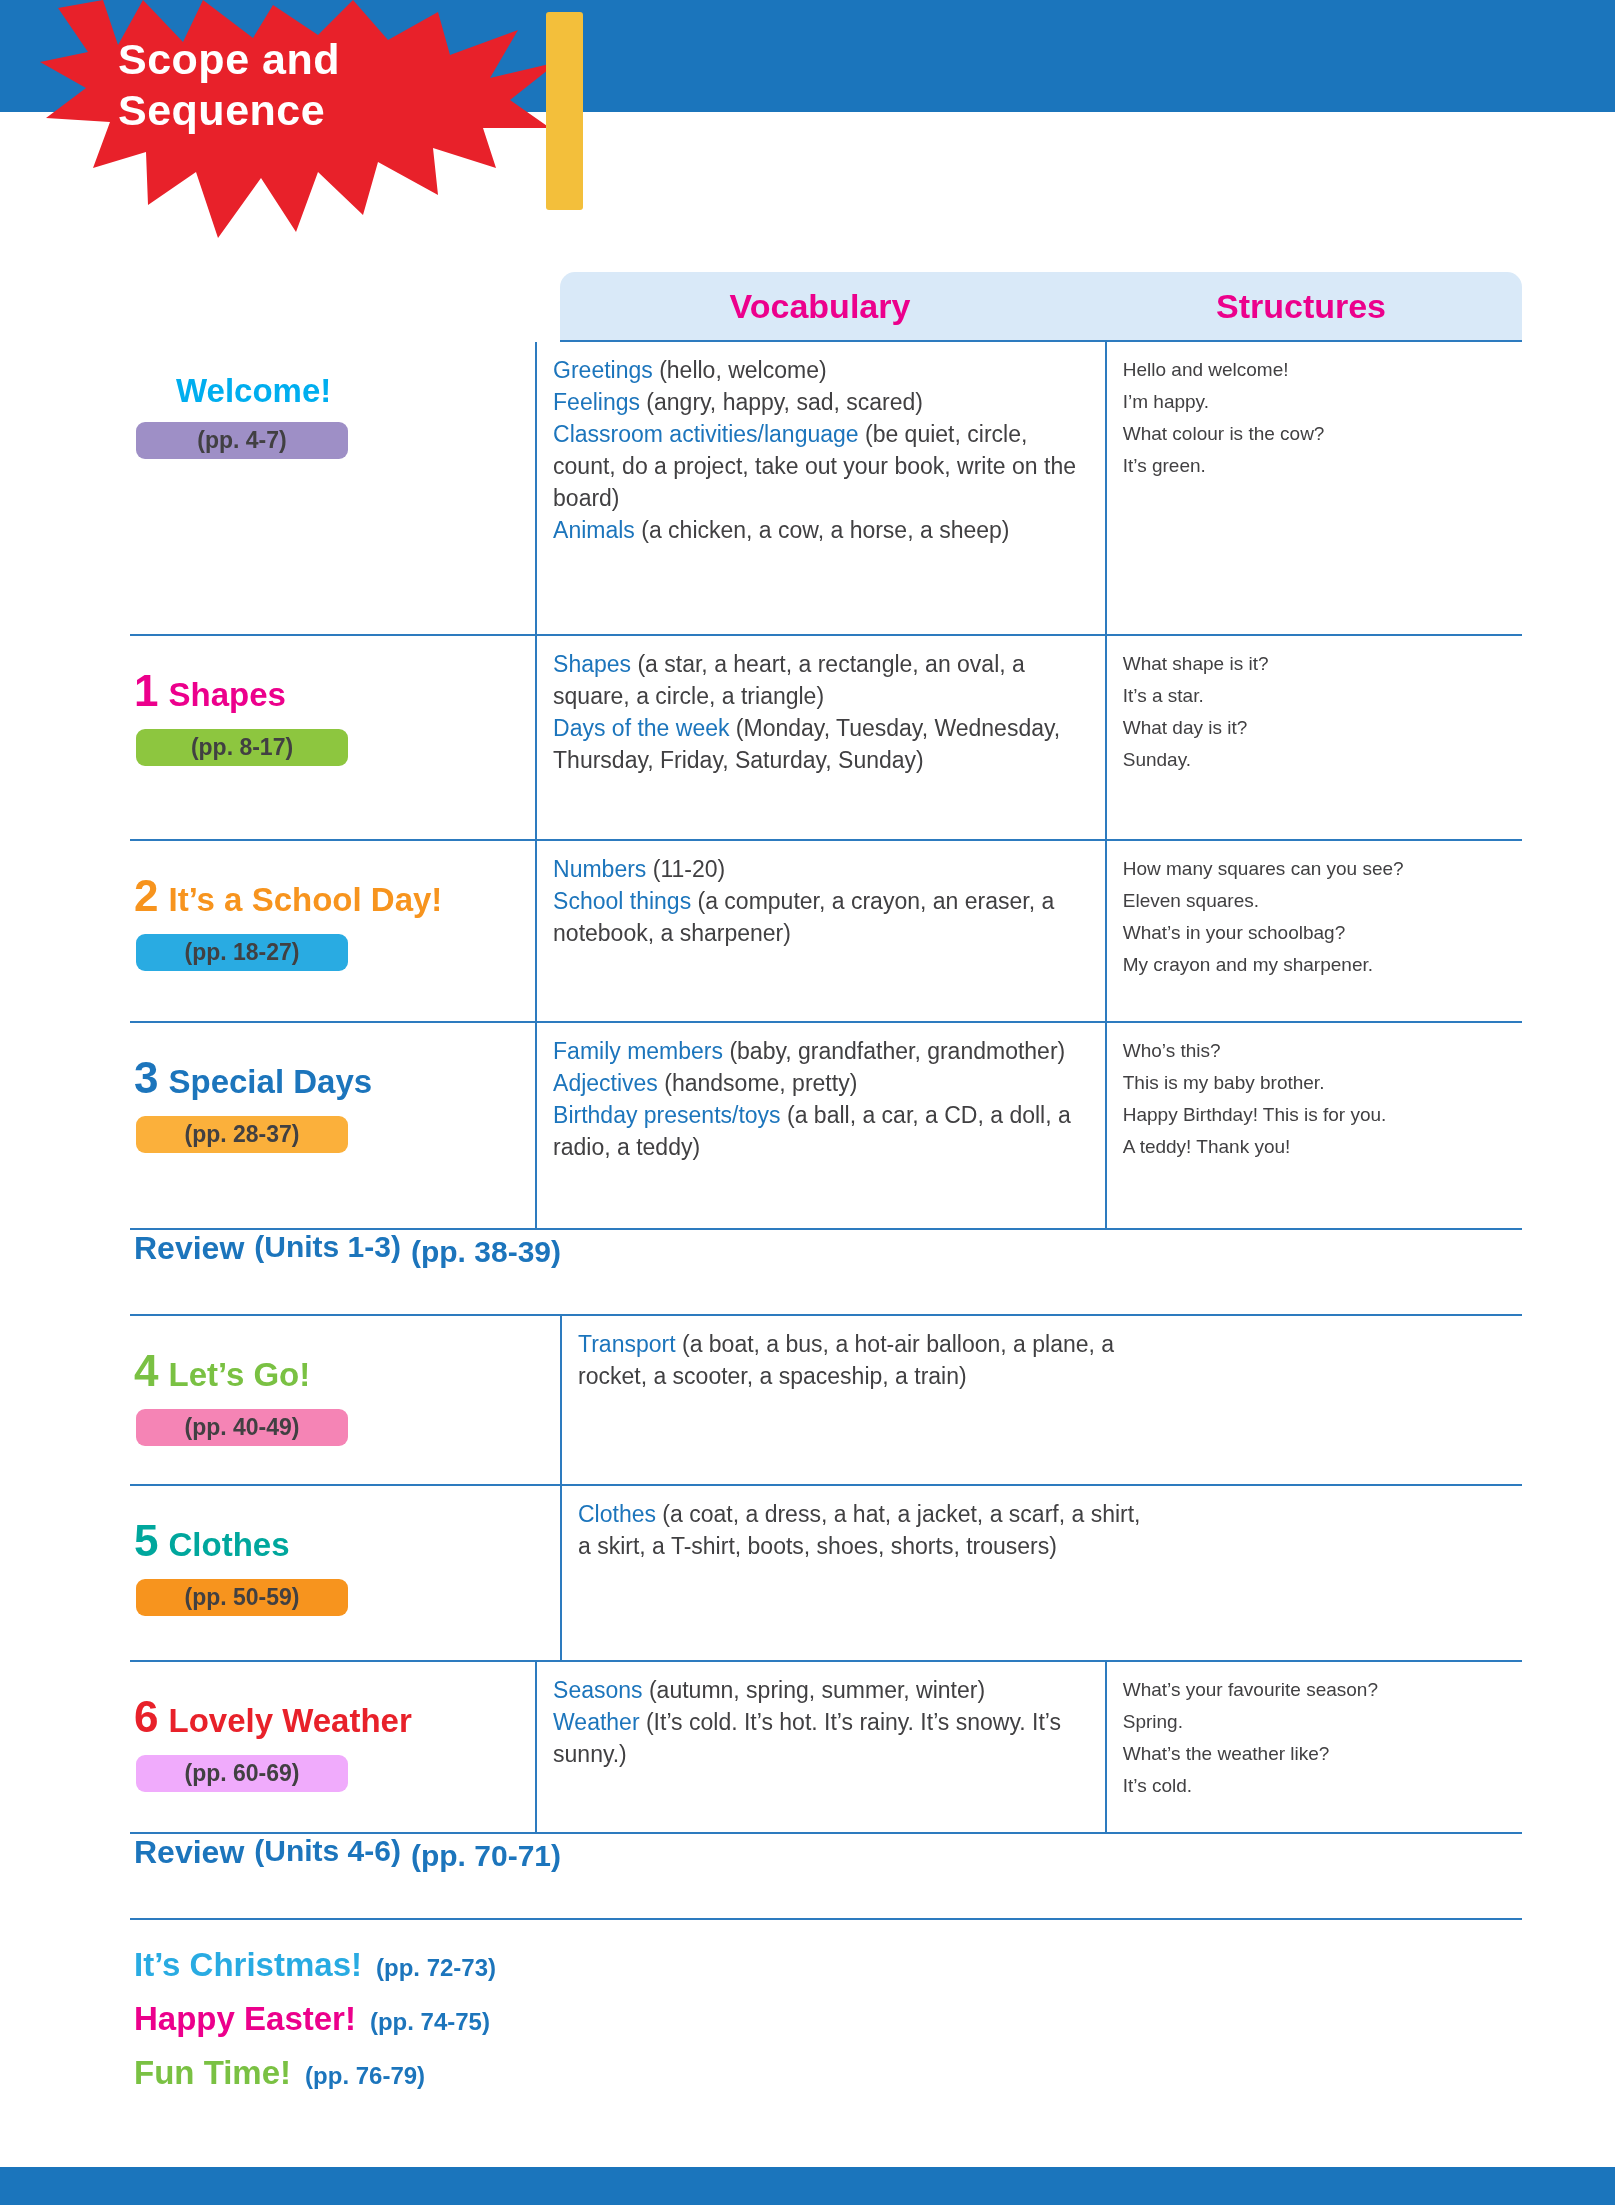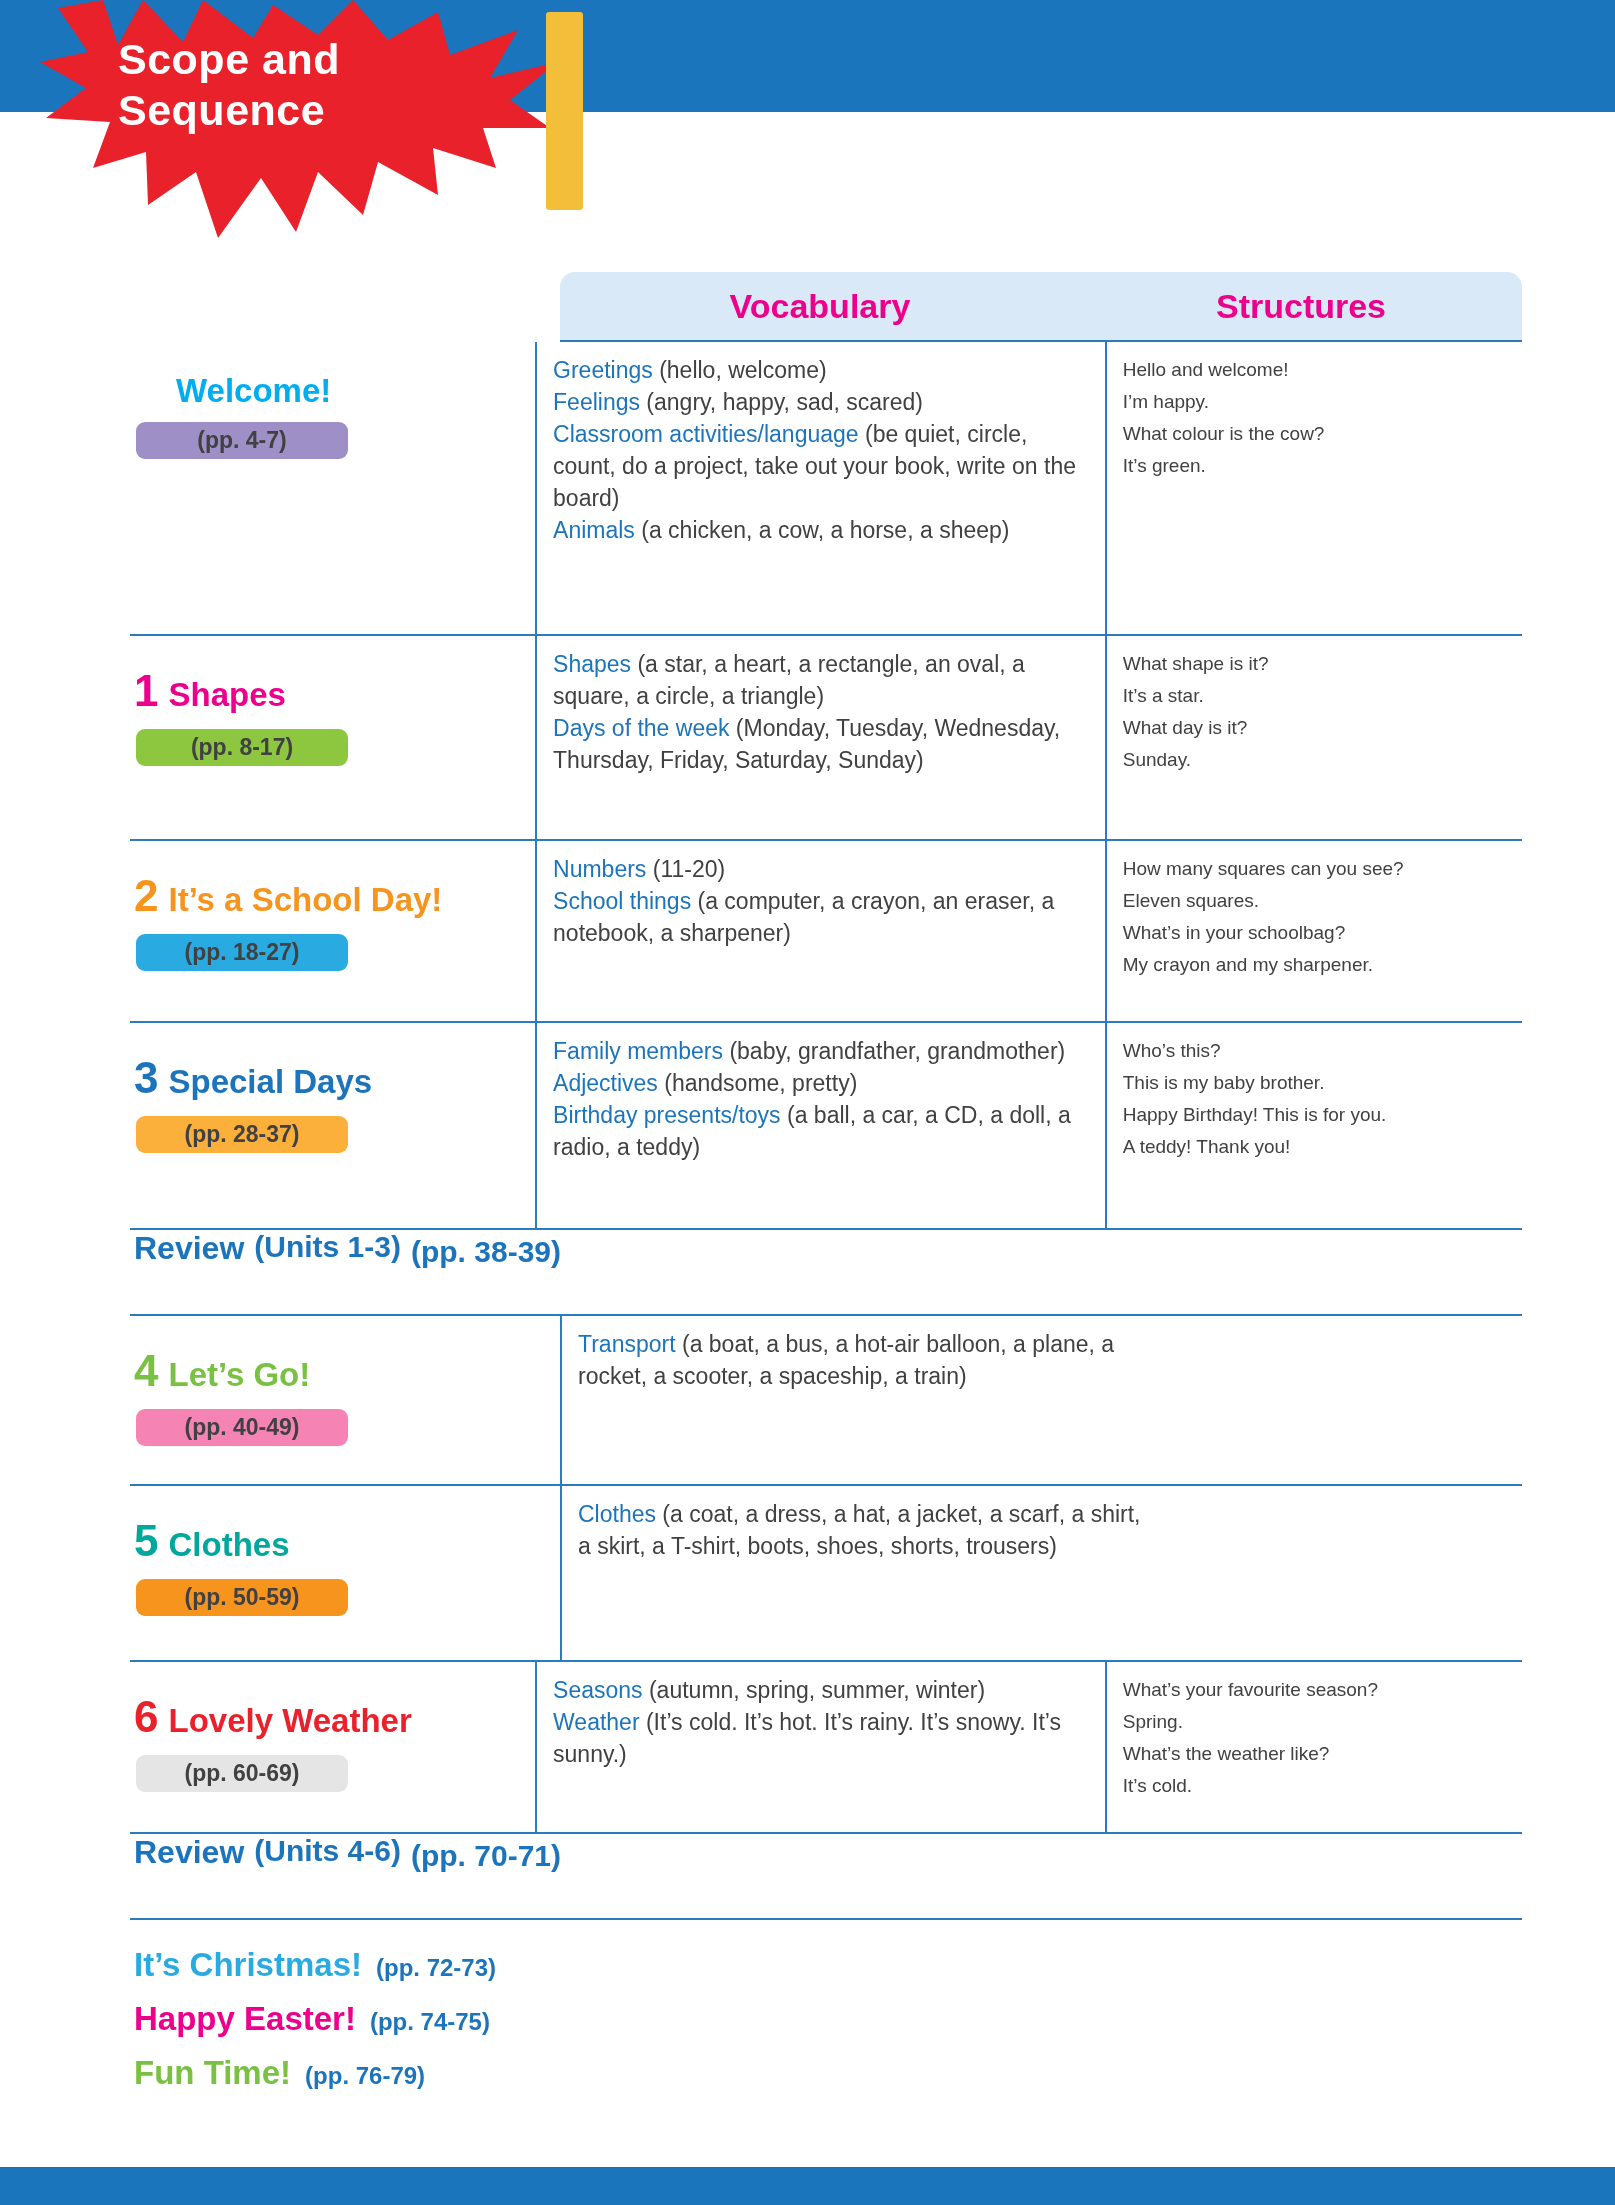--- a/index.html
+++ b/index.html
@@ -219,21 +219,21 @@
           <div class="unit-title" style="color: rgb(0, 167, 157);"><span class="unit-number">5</span><span class="unit-title-text">Clothes</span></div>
           <div class="page-badge" style="background-color: rgb(247, 148, 30);">(pp. 50-59)</div>
         </div>
         <div class="cell vocab-cell">
           <div class="vocab-item"><span class="vocab-term">Clothes</span><span class="vocab-rest"> (a coat, a dress, a hat, a jacket, a scarf, a shirt, a skirt, a T-shirt, boots, shoes, shorts, trousers)</span></div>
         </div>
       </div>
       <div class="unit-row r7">
         <div class="cell left-cell">
           <div class="unit-title" style="color: rgb(232, 33, 42);"><span class="unit-number">6</span><span class="unit-title-text">Lovely Weather</span></div>
-          <div class="page-badge" style="background-color: #e5e5e5;">(pp. 60-69)</div>
+          <div class="page-badge" style="background-color: #f0abfc;">(pp. 60-69)</div>
         </div>
         <div class="cell vocab-cell">
           <div class="vocab-item"><span class="vocab-term">Seasons</span><span class="vocab-rest"> (autumn, spring, summer, winter)</span></div>
           <div class="vocab-item"><span class="vocab-term">Weather</span><span class="vocab-rest"> (It’s cold. It’s hot. It’s rainy. It’s snowy. It’s sunny.)</span></div>
         </div>
         <div class="cell struct-cell">
           <div class="struct-line">What’s your favourite season?</div>
           <div class="struct-line">Spring.</div>
           <div class="struct-line">What’s the weather like?</div>
           <div class="struct-line">It’s cold.</div>

